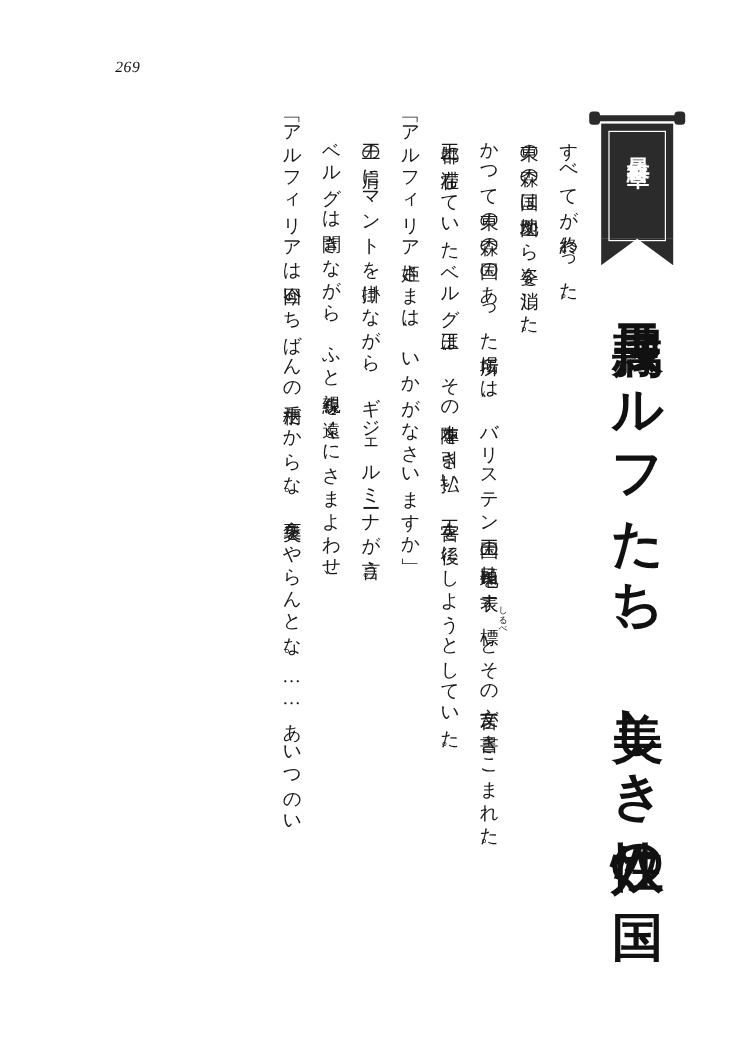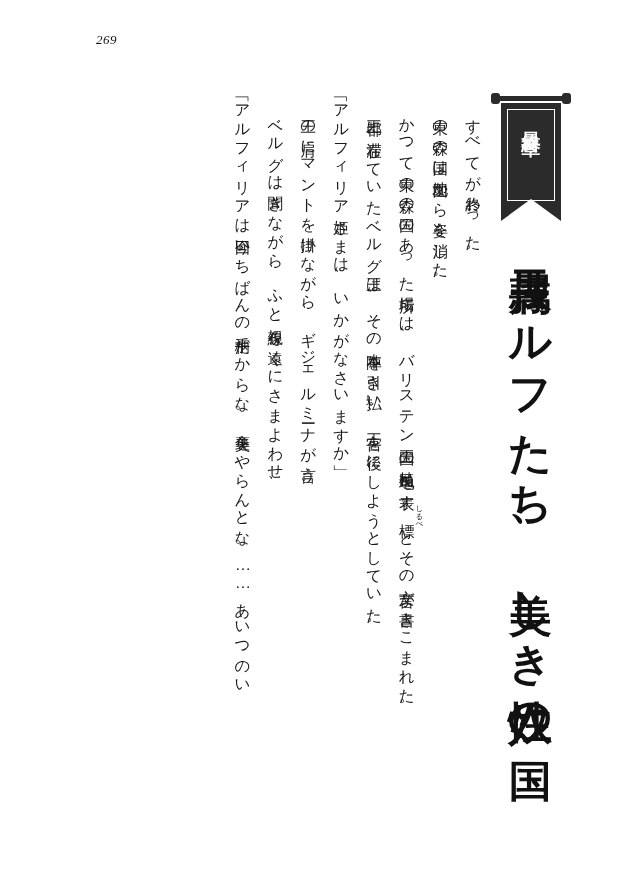--- a/index.html
+++ b/index.html
@@ -12,21 +12,21 @@
   }
   .page {
     position: relative;
     width: 621px;
     height: 886px;
     background: #ffffff;
     overflow: hidden;
   }
   .page-number {
     position: absolute;
-    top: 32px;
+    top: 48px;
     left: 96px;
     font-size: 13px;
     font-style: italic;
     color: #111;
     letter-spacing: 0.5px;
   }
 
   
   .body-text {
     position: absolute;

